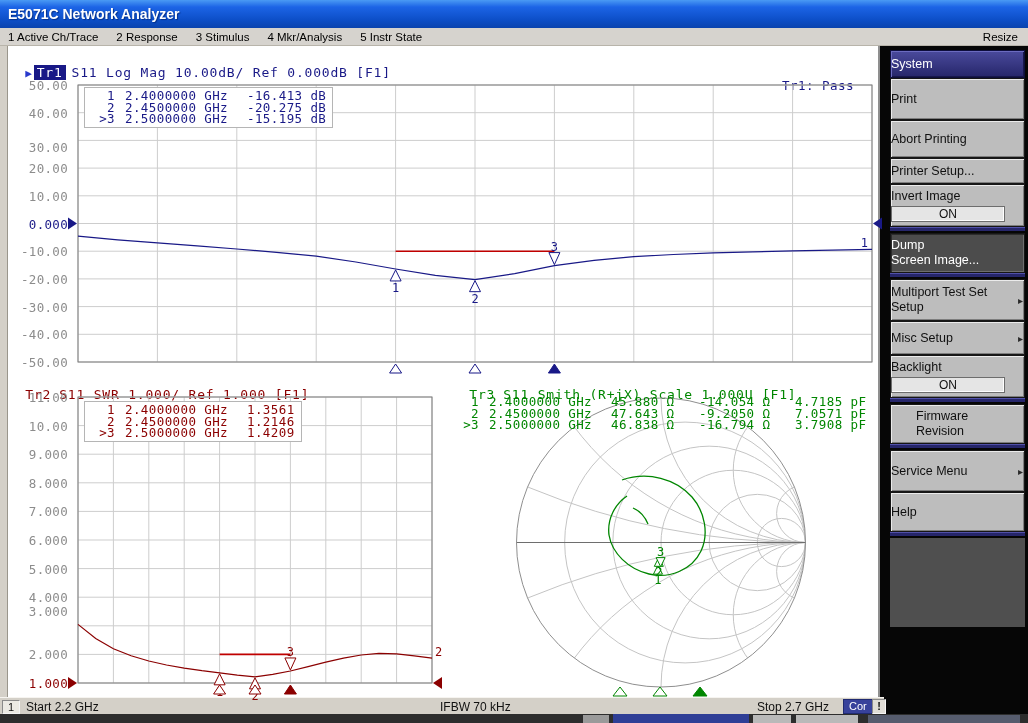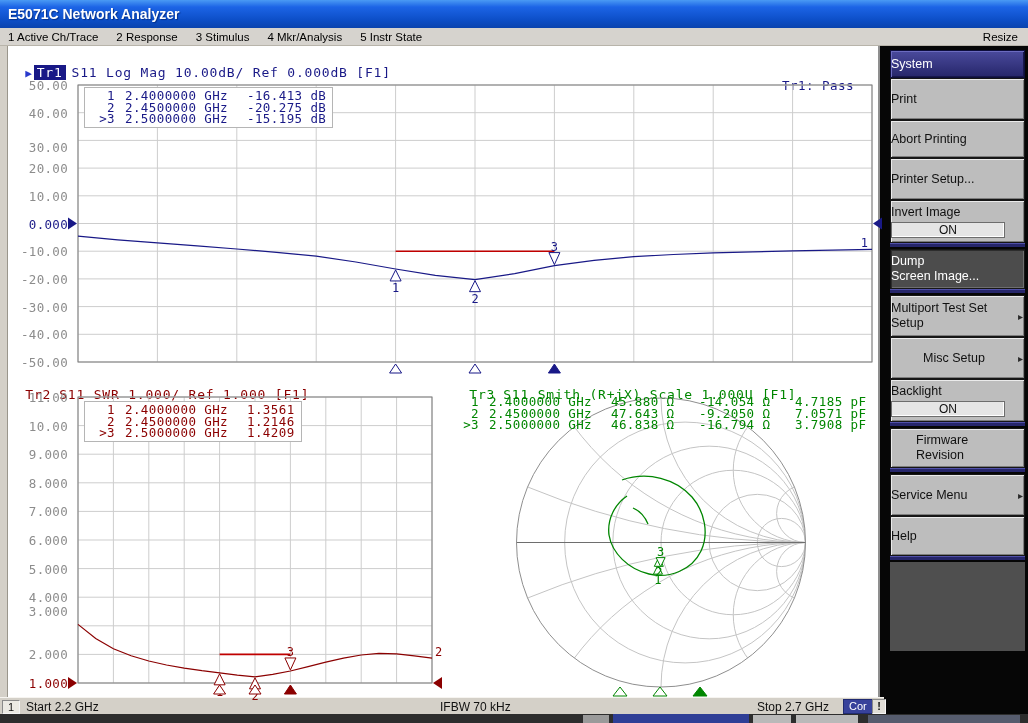--- a/index.html
+++ b/index.html
@@ -252,39 +252,39 @@
   <div class="sb-buttons" id="sb-buttons">
       <div class="sb-btn header" style="height: 28px;">
         <div>System</div>
       </div>
       <div class="sb-btn" style="height: 42px;">
         <div>Print</div>
       </div>
       <div class="sb-btn" style="height: 38px;">
         <div>Abort Printing</div>
       </div>
-      <div class="sb-btn" style="height: 42px;">
+      <div class="sb-btn" style="height: 26px;">
         <div>Printer Setup...</div>
       </div>
       <div class="sb-btn" style="height: 43px;">
         <div>Invert Image</div>
         <div class="sb-toggle">ON</div>
       </div>
       <div class="sb-sep"></div>
       <div class="sb-btn pressed" style="height: 40px;">
         <div>Dump</div>
         <div>Screen Image...</div>
       </div>
       <div class="sb-sep"></div>
       <div class="sb-btn" style="height: 42px;">
         <div>Multiport Test Set</div>
         <div>Setup</div>
         <span class="sb-arrow">▸</span>
       </div>
-      <div class="sb-btn" style="height: 42px; padding-left: 32px;">
+      <div class="sb-btn" style="height: 34px;">
         <div>Misc Setup</div>
         <span class="sb-arrow">▸</span>
       </div>
       <div class="sb-btn" style="height: 43px;">
         <div>Backlight</div>
         <div class="sb-toggle">ON</div>
       </div>
       <div class="sb-sep"></div>
       <div class="sb-btn" style="height: 40px; padding-left: 25px;">
         <div>Firmware</div>

